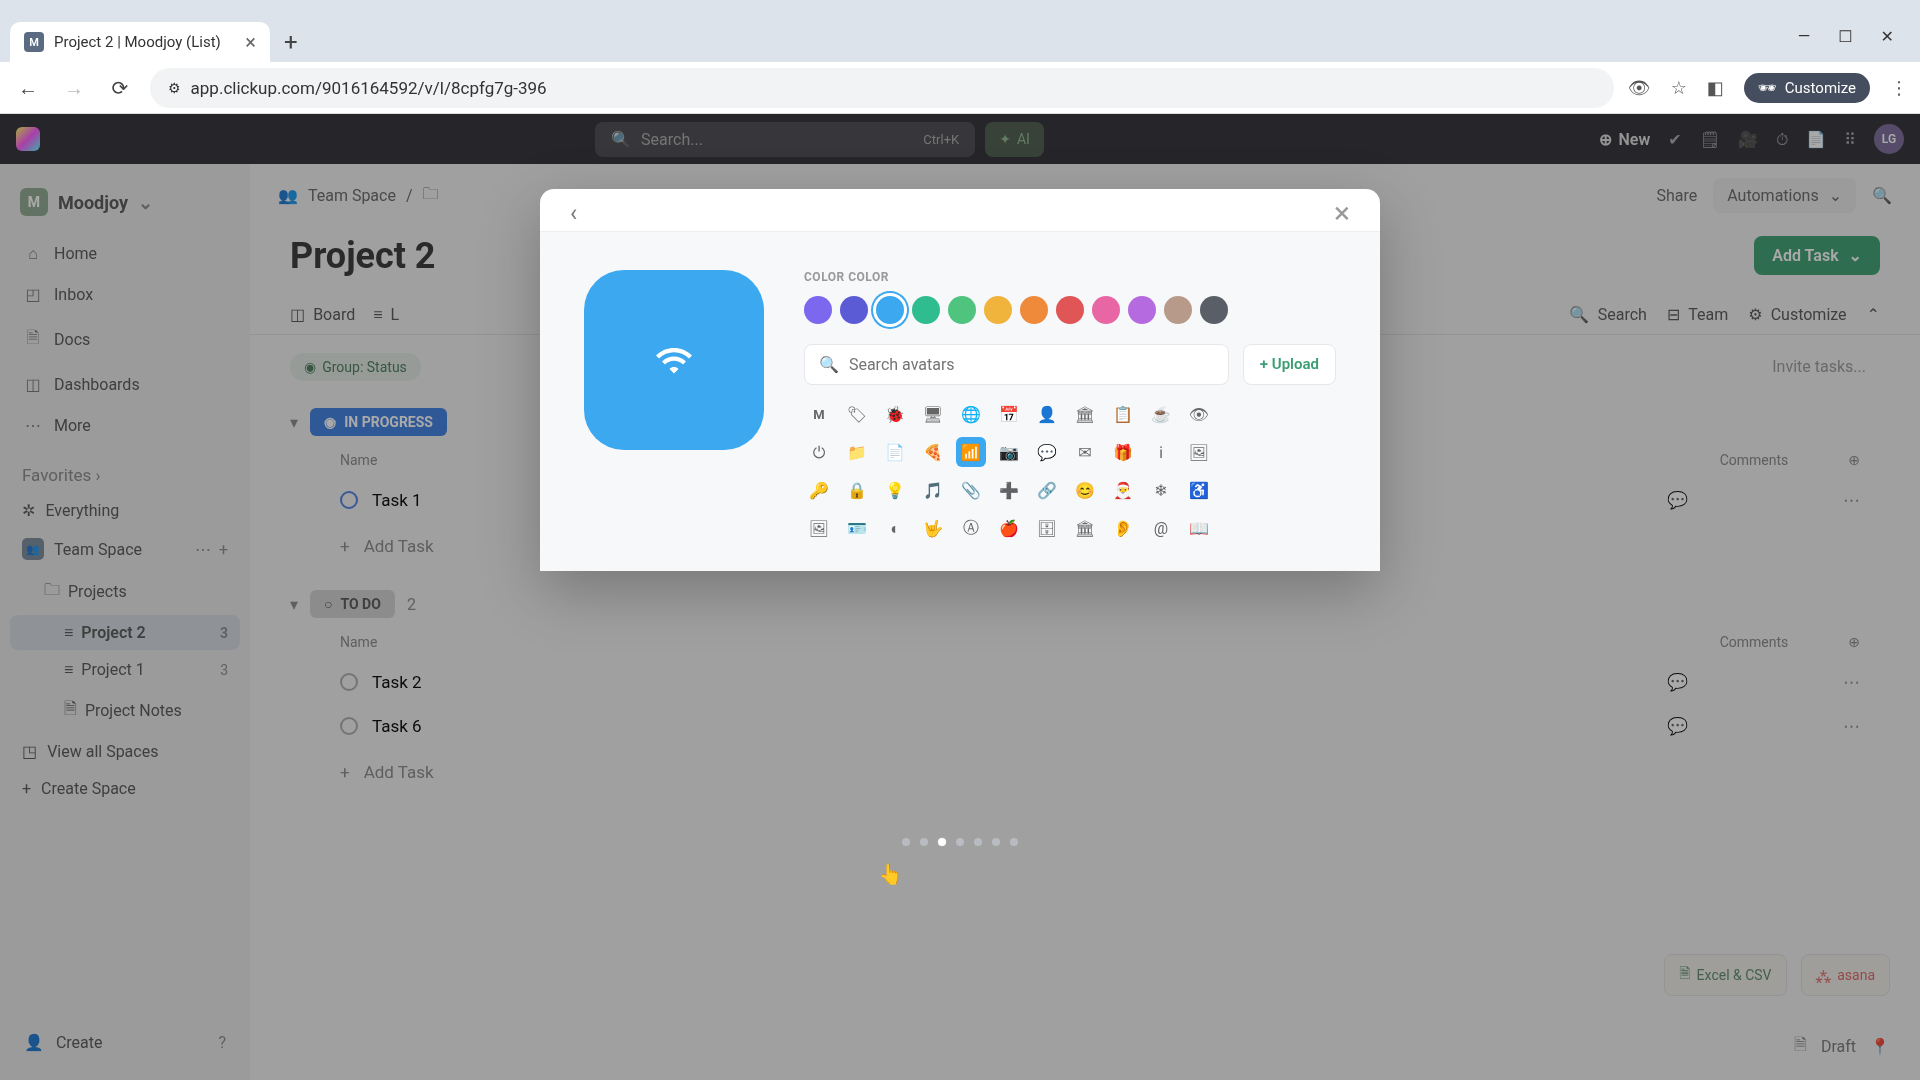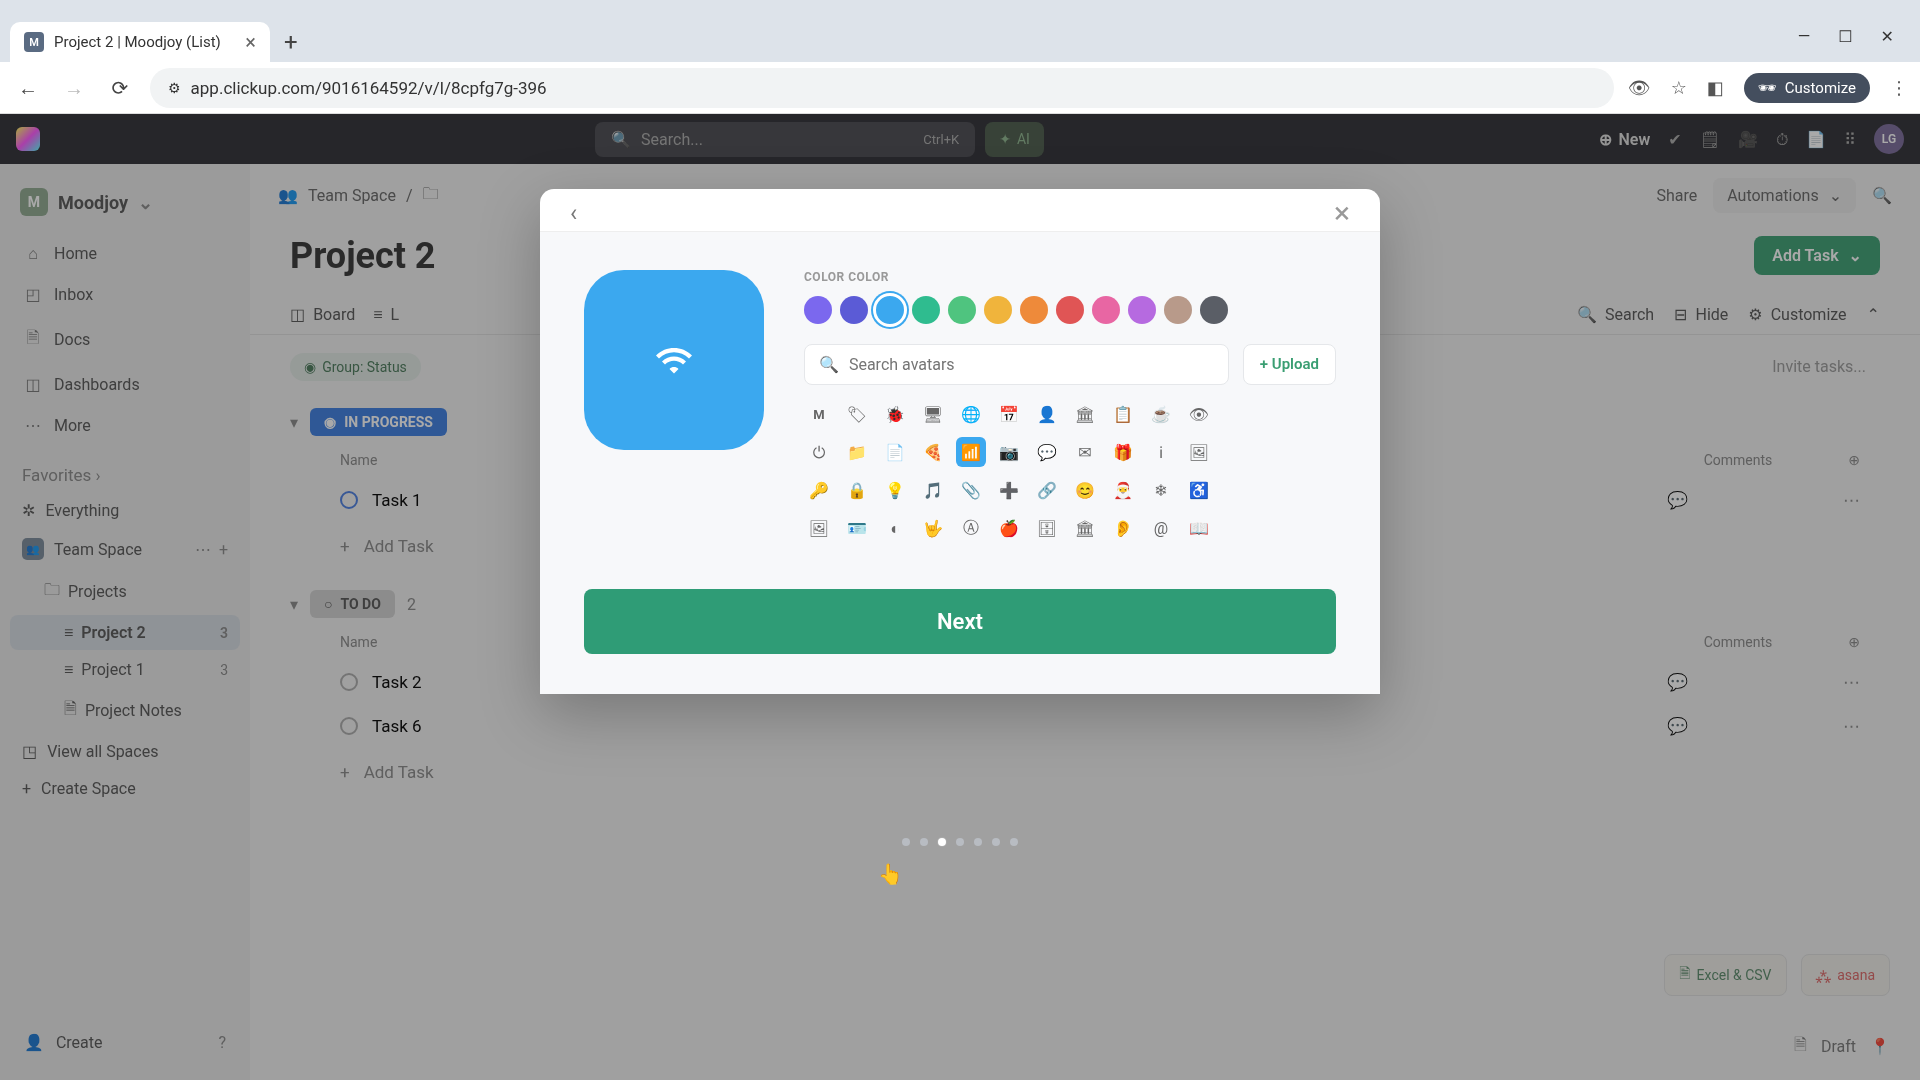--- a/index.html
+++ b/index.html
@@ -68,21 +68,21 @@
     .search-tasks { margin-left: auto; color: #999; font-size: 16px; padding: 8px 14px; }
     
     .task-group { padding: 10px 40px; }
     .group-header { display: flex; align-items: center; gap: 12px; }
     .collapse-caret { color: #888; cursor: pointer; }
     .status-pill { border-radius: 6px; padding: 6px 14px; font-size: 14px; font-weight: 700; color: #fff; display: flex; align-items: center; gap: 8px; }
     .pill-progress { background: #3a7de0; }
     .pill-todo { background: #d0d0d0; color: #555; }
     .task-header-row { display: flex; padding: 16px 0 10px 50px; color: #888; font-size: 14px; }
     .col-name { flex: 0 0 500px; }
-    .col-comments { margin-left: auto; margin-right: 76px; }
+    .col-comments { margin-left: auto; margin-right: 60px; }
     .task-row { display: flex; align-items: center; padding: 12px 0 12px 50px; gap: 14px; font-size: 17px; }
     .task-circle { width: 18px; height: 18px; border: 2px solid #4a7de0; border-radius: 50%; }
     .task-circle.todo { border-color: #aaa; }
     .comment-bubble { margin-left: auto; margin-right: 140px; color: #aaa; }
     .row-more { color: #888; margin-right: 20px; }
     .add-task-row { display: flex; align-items: center; gap: 14px; padding: 14px 0 14px 50px; color: #888; font-size: 17px; cursor: pointer; }
     
     
     .scrim { position: absolute; inset: 0; background: rgba(30,30,30,0.38); }
     
@@ -300,21 +300,21 @@
             <span>≡</span>
             <span>L</span>
           </div>
         <div class="right">
           <div class="tab-btn">
               <span>🔍</span>
               <span>Search</span>
             </div>
           <div class="tab-btn">
               <span>⊟</span>
-              <span>Hide</span>
+              <span>Team</span>
             </div>
           <div class="tab-btn">
               <span>⚙</span>
               <span>Customize</span>
             </div>
           <span>⌃</span>
         </div>
       </div>
       <div class="group-row">
         <div class="group-chip">
@@ -479,23 +479,20 @@
               <div class="icon-cell">🗄</div>
               <div class="icon-cell">🏛</div>
               <div class="icon-cell">👂</div>
               <div class="icon-cell">@</div>
               <div class="icon-cell">📖</div>
             </div>
 
         </div>
       </div>
     </div>
-    <div class="modal-footer">
-      <button class="next-btn">Next</button>
-    </div>
   </div>
 
   <div class="dots-row" id="dots-row">
       <div class="dot"></div>
       <div class="dot"></div>
       <div class="dot active"></div>
       <div class="dot"></div>
       <div class="dot"></div>
       <div class="dot"></div>
       <div class="dot"></div>

